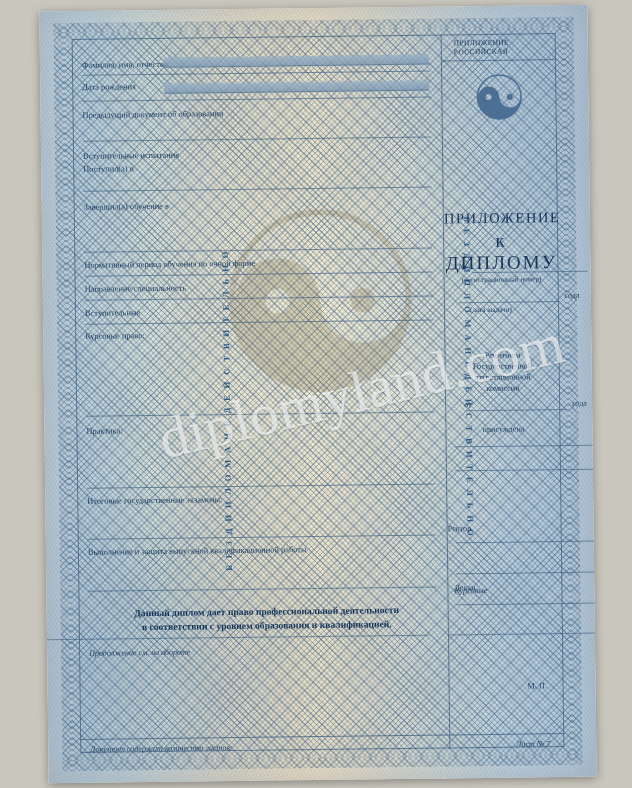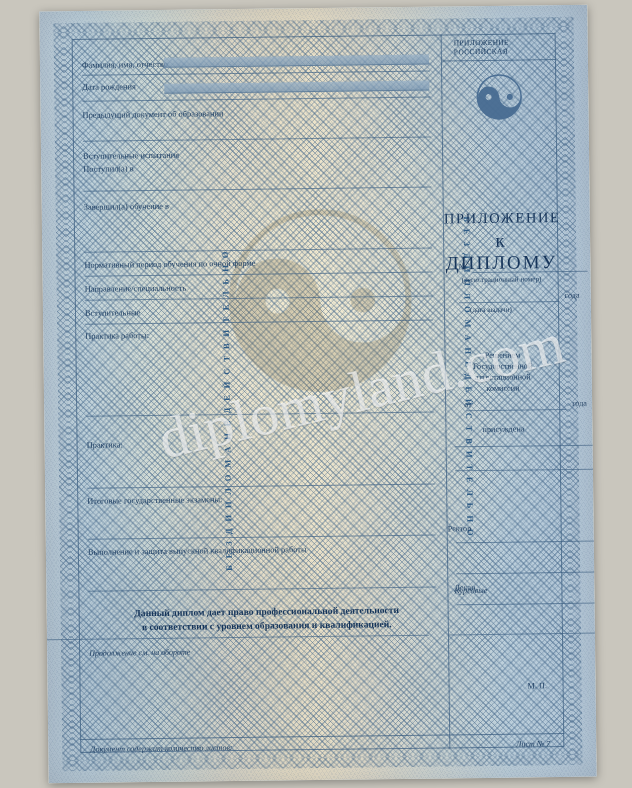--- a/index.html
+++ b/index.html
@@ -240,24 +240,24 @@
 
       <div class="lbl" style="left:10px;top:222px;">Нормативный период обучения по очной форме</div>
       <div class="rule" style="left:10px;top:237px;width:348px;"></div>
 
       <div class="lbl" style="left:10px;top:246px;">Направление/специальность</div>
       <div class="rule" style="left:10px;top:261px;width:348px;"></div>
 
       <div class="lbl" style="left:10px;top:270px;">Вступительные</div>
       <div class="rule" style="left:10px;top:285px;width:348px;"></div>
 
-      <div class="lbl" style="left:10px;top:293px;">Практика работы:</div>
+      <div class="lbl" style="left:10px;top:293px;">Курсовые право:</div>
       <div class="rule" style="left:10px;top:377px;width:348px;"></div>
 
-      <div class="lbl" style="left:10px;top:402px;">Практика:</div>
+      <div class="lbl" style="left:10px;top:388px;">Практика:</div>
       <div class="rule" style="left:10px;top:449px;width:348px;"></div>
 
       <div class="lbl" style="left:10px;top:458px;">Итоговые государственные экзамены:</div>
       <div class="rule" style="left:10px;top:500px;width:348px;"></div>
 
       <div class="lbl" style="left:10px;top:509px;">Выполнение и защита выпускной квалификационной работы</div>
       <div class="rule" style="left:10px;top:552px;width:348px;"></div>
 
       <div class="declaration" style="top:568px;">
         <div>Данный диплом дает право профессиональной деятельности</div>

